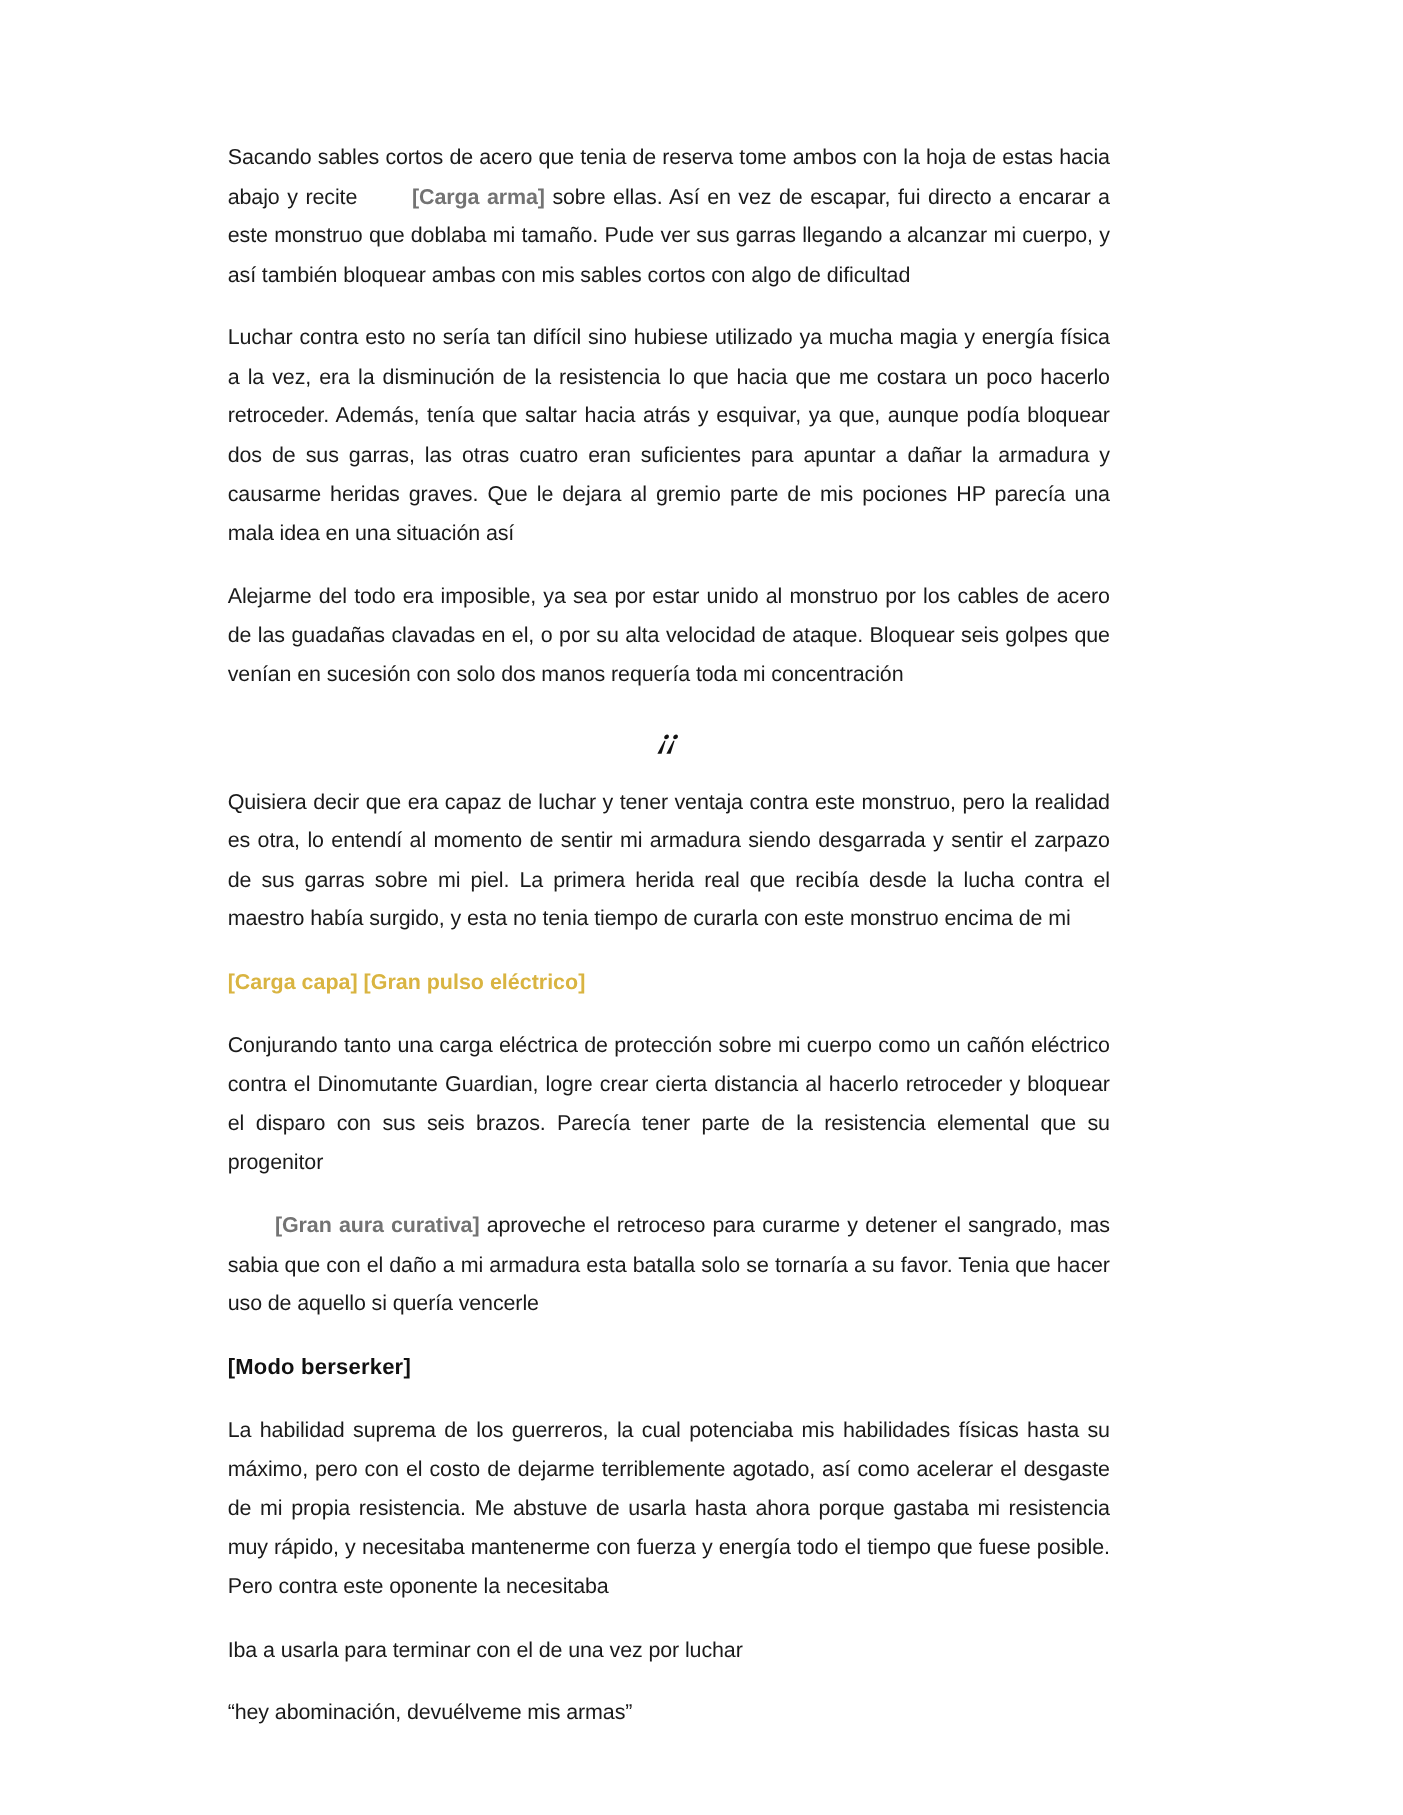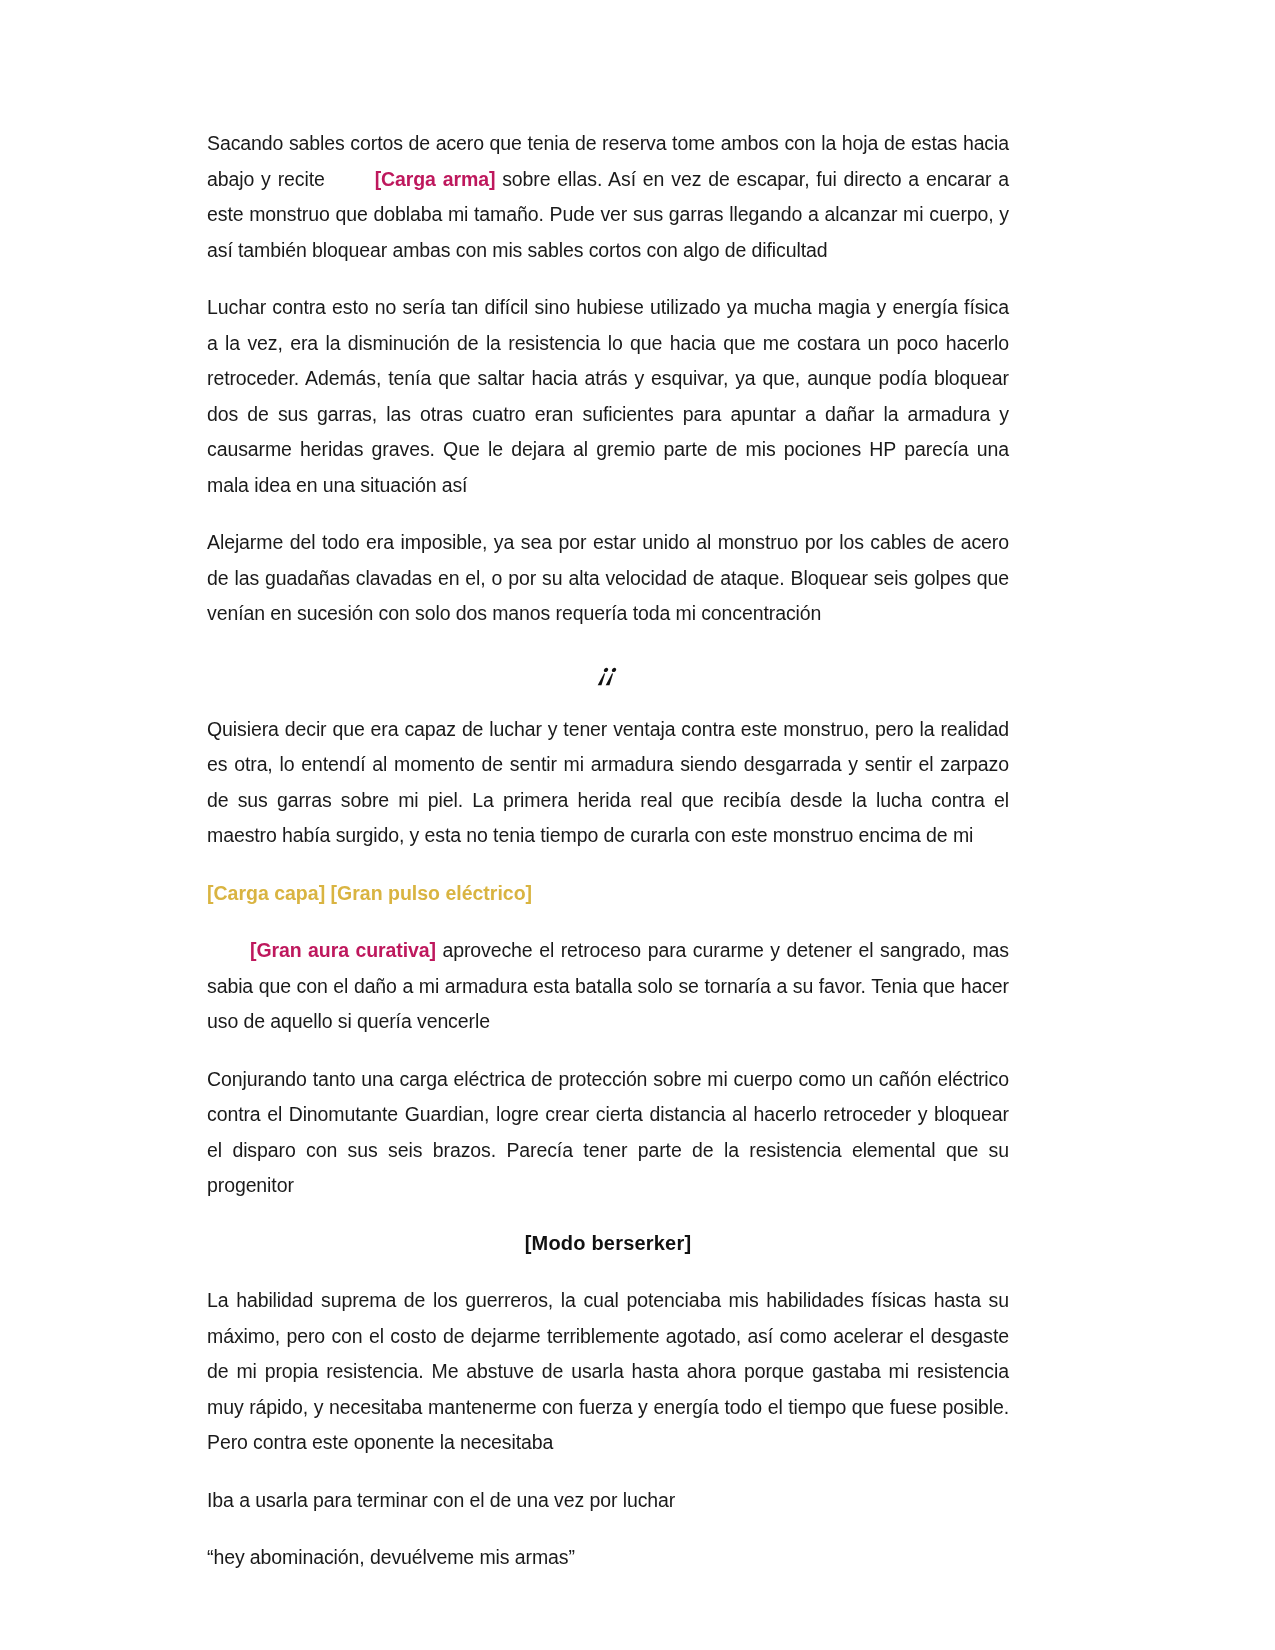--- a/index.html
+++ b/index.html
@@ -28,41 +28,40 @@
     font-family: "Liberation Sans", sans-serif;
     font-size: 19.5px;
     line-height: 35.5px;
     color: #1a1a1a;
     text-align: justify;
     text-justify: inter-word;
     letter-spacing: -0.1px;
     word-spacing: 0px;
   }
   .skill {
-    color: #be185d;
+    color: #737373;
     font-weight: bold;
     padding-left: 43px;
   }
   .heading-center-gold {
     margin: 0 0 22px 0;
     font-family: "Liberation Sans", sans-serif;
     font-size: 19.5px;
     line-height: 35.5px;
     color: #d9b441;
     font-weight: bold;
     text-align: left;
   }
   .heading-center-black {
     margin: 0 0 22px 0;
     font-family: "Liberation Sans", sans-serif;
     font-size: 20px;
     line-height: 35.5px;
     color: #111111;
     font-weight: bold;
-    text-align: center;
     letter-spacing: 0.2px;
   }
   .divider-glyph {
     margin: 0 0 22px 0;
     text-align: center;
     font-family: "Liberation Serif", serif;
     font-size: 26px;
     line-height: 36px;
     font-weight: bold;
     font-style: italic;
@@ -79,20 +78,20 @@
 <body>
 
 <div class="page">
   <div class="content">
       <p class="para"><span>Sacando sables cortos de acero que tenia de reserva tome ambos con la hoja de estas hacia abajo y recite </span><span class="skill">[Carga arma]</span><span> sobre ellas. Así en vez de escapar, fui directo a encarar a este monstruo que doblaba mi tamaño. Pude ver sus garras llegando a alcanzar mi cuerpo, y así también bloquear ambas con mis sables cortos con algo de dificultad</span></p>
       <p class="para"><span>Luchar contra esto no sería tan difícil sino hubiese utilizado ya mucha magia y energía física a la vez, era la disminución de la resistencia lo que hacia que me costara un poco hacerlo retroceder. Además, tenía que saltar hacia atrás y esquivar, ya que, aunque podía bloquear dos de sus garras, las otras cuatro eran suficientes para apuntar a dañar la armadura y causarme heridas graves. Que le dejara al gremio parte de mis pociones HP parecía una mala idea en una situación así</span></p>
       <p class="para"><span>Alejarme del todo era imposible, ya sea por estar unido al monstruo por los cables de acero de las guadañas clavadas en el, o por su alta velocidad de ataque. Bloquear seis golpes que venían en sucesión con solo dos manos requería toda mi concentración</span></p>
       <div class="divider-glyph"><span>¡¡</span></div>
       <p class="para"><span>Quisiera decir que era capaz de luchar y tener ventaja contra este monstruo, pero la realidad es otra, lo entendí al momento de sentir mi armadura siendo desgarrada y sentir el zarpazo de sus garras sobre mi piel. La primera herida real que recibía desde la lucha contra el maestro había surgido, y esta no tenia tiempo de curarla con este monstruo encima de mi</span></p>
       <div class="heading-center-gold">[Carga capa] [Gran pulso eléctrico]</div>
+      <p class="para"><span>Conjurando tanto una carga eléctrica de protección sobre mi cuerpo como un cañón eléctrico contra el Dinomutante Guardian, logre crear cierta distancia al hacerlo retroceder y bloquear el disparo con sus seis brazos. Parecía tener parte de la resistencia elemental que su progenitor</span></p>
       <p class="para"><span class="skill">[Gran aura curativa]</span><span> aproveche el retroceso para curarme y detener el sangrado, mas sabia que con el daño a mi armadura esta batalla solo se tornaría a su favor. Tenia que hacer uso de aquello si quería vencerle</span></p>
-      <p class="para"><span>Conjurando tanto una carga eléctrica de protección sobre mi cuerpo como un cañón eléctrico contra el Dinomutante Guardian, logre crear cierta distancia al hacerlo retroceder y bloquear el disparo con sus seis brazos. Parecía tener parte de la resistencia elemental que su progenitor</span></p>
       <div class="heading-center-black">[Modo berserker]</div>
       <p class="para"><span>La habilidad suprema de los guerreros, la cual potenciaba mis habilidades físicas hasta su máximo, pero con el costo de dejarme terriblemente agotado, así como acelerar el desgaste de mi propia resistencia. Me abstuve de usarla hasta ahora porque gastaba mi resistencia muy rápido, y necesitaba mantenerme con fuerza y energía todo el tiempo que fuese posible. Pero contra este oponente la necesitaba</span></p>
       <p class="para"><span>Iba a usarla para terminar con el de una vez por luchar</span></p>
       <p class="para"><span>“hey abominación, devuélveme mis armas”</span></p>
     </div>
 </div>
 
 </body></html>

